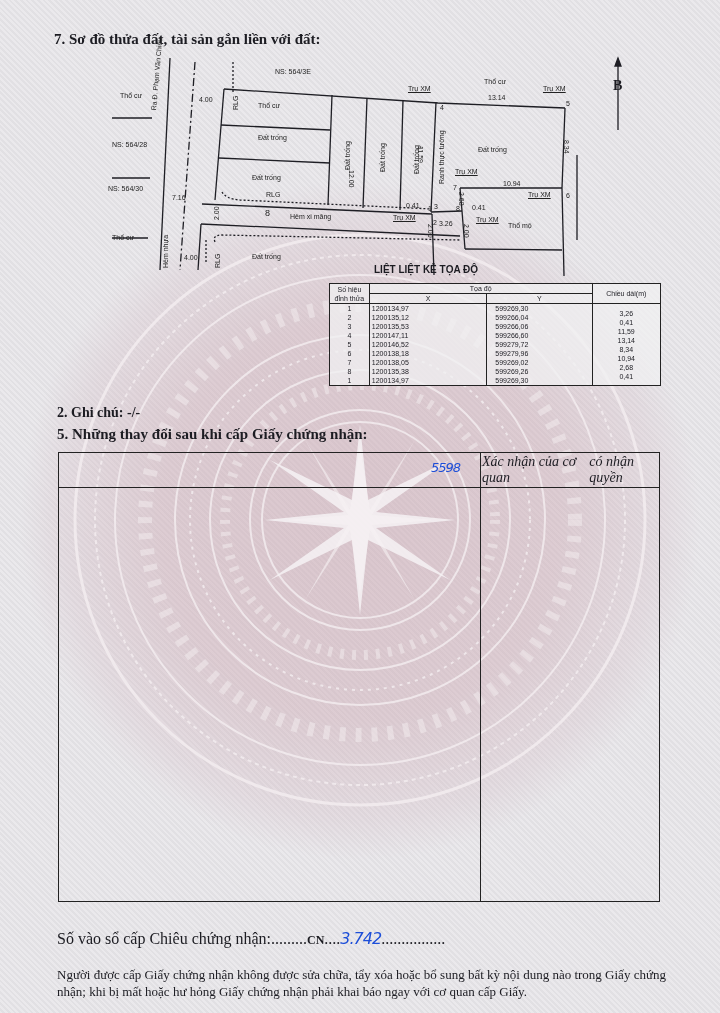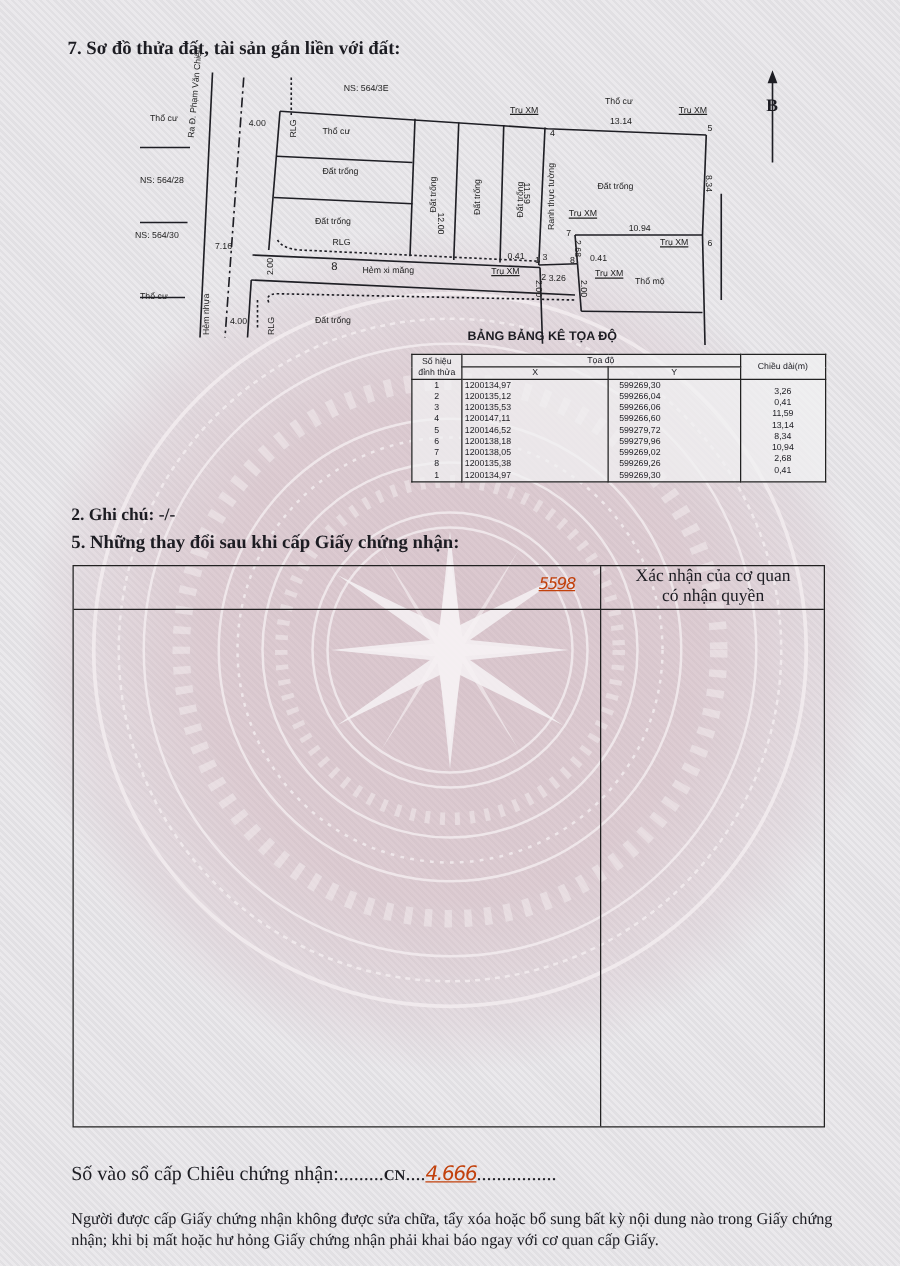--- a/index.html
+++ b/index.html
@@ -18,22 +18,22 @@
     font-family:"Liberation Sans",sans-serif;font-size:7px;background:rgba(240,240,242,0.75);}
   .coord td,.coord th{border:1px solid #222;padding:0 2px;font-weight:normal;text-align:center;line-height:9px;}
   .coord .body td{border-top:none;border-bottom:none;vertical-align:top;}
   .coord .body td div{height:9px;line-height:9px;}
   .tbl-title{position:absolute;left:374px;top:264px;font-family:"Liberation Sans",sans-serif;font-weight:bold;font-size:10px;}
   
   .changes{position:absolute;left:58px;top:452px;width:600px;height:448px;border:1.5px solid #222;}
   .changes .hdr{position:absolute;left:0;top:0;right:0;height:34px;border-bottom:1.5px solid #222;}
   .changes .col-split{position:absolute;left:421px;top:0;bottom:0;border-left:1.5px solid #222;}
   .changes .c1{position:absolute;left:0;width:421px;top:0;height:34px;display:flex;align-items:center;justify-content:center;font-size:14px;}
-  .changes .c2{position:absolute;left:423px;right:0;top:0;height:34px;display:flex;flex-direction:column;align-items:center;justify-content:center;font-size:14px;line-height:16px;}
-  .hand{font-family:"DejaVu Sans",sans-serif;font-style:italic;font-size:13px;color:#c2410c;letter-spacing:-1px;text-decoration:underline;}
+  .changes .c2{position:absolute;left:423px;right:0;top:0;height:34px;display:flex;flex-direction:row;align-items:center;justify-content:center;font-size:14px;line-height:16px;font-style:italic;}
+  .hand{font-family:"DejaVu Sans",sans-serif;font-style:italic;font-size:13px;color:#1d4ed8;letter-spacing:-1px;}
   .foot1{position:absolute;left:57px;top:929px;font-size:16px;white-space:nowrap;}
   .foot2{position:absolute;left:57px;top:966px;font-size:13px;line-height:17px;width:620px;}
 </style>
 </head>
 <body>
 
 <div class="bg-wash"></div>
 
 <svg class="seal" viewBox="0 0 580 580">
   <g fill="none" stroke="#f4eef0" stroke-opacity="0.8">
@@ -148,21 +148,21 @@
 <div class="lbl" style="left:428px;top:205px;">1</div>
 <div class="lbl" style="left:433px;top:219px;">2</div>
 <div class="lbl" style="left:434px;top:203px;">3</div>
 <div class="lbl" style="left:440px;top:104px;">4</div>
 <div class="lbl" style="left:566px;top:100px;">5</div>
 <div class="lbl" style="left:566px;top:192px;">6</div>
 <div class="lbl" style="left:453px;top:184px;">7</div>
 <div class="lbl" style="left:456px;top:205px;">8</div>
 <div class="h" style="left:613px;top:78px;font-size:14px;">B</div>
 
-<div class="tbl-title">BẢNG BẢNG KÊ TỌA ĐỘ</div>
+<div class="tbl-title">LIỆT LIỆT KÊ TỌA ĐỘ</div>
 <table class="coord">
   <tbody>
       <tr>
     <th rowspan="2" style="width:34px;">Số hiệu đỉnh thửa</th>
     <th colspan="2">Tọa độ</th>
     <th rowspan="2" style="width:62px;">Chiều dài(m)</th>
   </tr>
   <tr>
     <th style="width:110px;">X</th>
     <th style="width:98px;">Y</th>
@@ -226,15 +226,15 @@
   <div class="c1">
     <span class="hand" style="position:absolute;right:20px;top:7px;">5598</span>
   </div>
   <div class="c2">
     <span>Xác nhận của cơ quan</span>
     <span>có nhận quyền</span>
   </div>
 </div>
 
 <div class="foot1">
-  <span>Số vào sổ cấp Chiêu chứng nhận:</span><span>.........</span><b style="font-size:12px;">CN</b><span>....</span><span class="hand" style="font-size:16px;">4.666</span><span>................</span>
+  <span>Số vào sổ cấp Chiêu chứng nhận:</span><span>.........</span><b style="font-size:12px;">CN</b><span>....</span><span class="hand" style="font-size:16px;">3.742</span><span>................</span>
 </div>
 <div class="foot2">Người được cấp Giấy chứng nhận không được sửa chữa, tẩy xóa hoặc bổ sung bất kỳ nội dung nào trong Giấy chứng nhận; khi bị mất hoặc hư hỏng Giấy chứng nhận phải khai báo ngay với cơ quan cấp Giấy.</div>
 
 </body></html>

